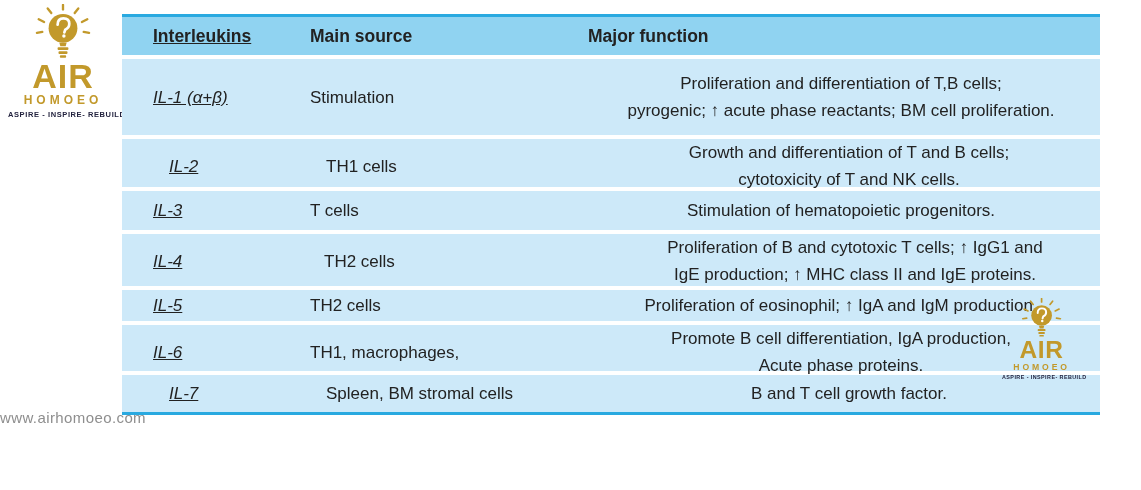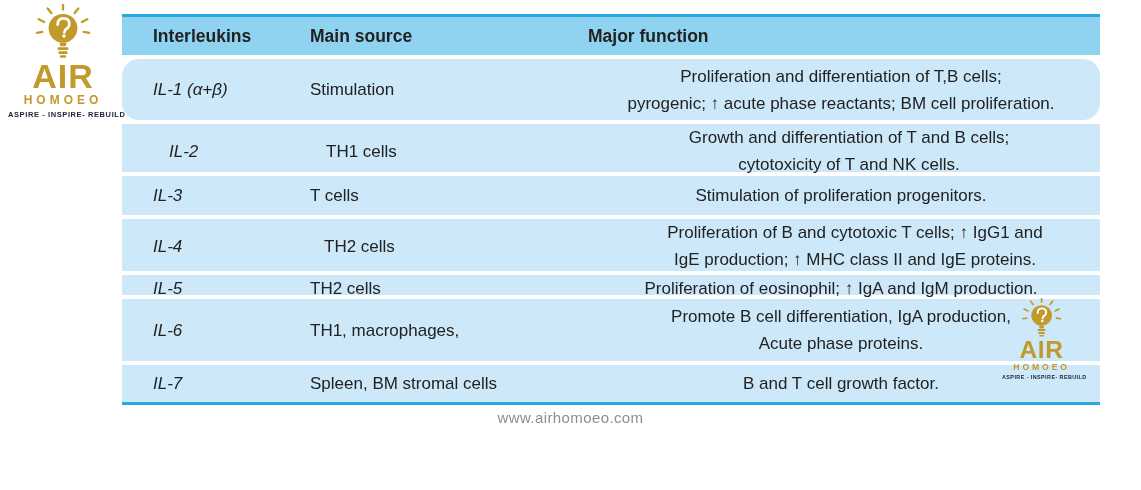--- a/index.html
+++ b/index.html
@@ -11,30 +11,30 @@
   .logo-watermark{left:1002px;top:298px;transform:scale(0.72);transform-origin:top left;z-index:5;}
   .logo .bulb{display:block;margin:0 auto;}
   .logo .brand-name{font-size:34px;font-weight:800;letter-spacing:1px;color:var(--brand_gold);line-height:32px;margin-top:2px;}
   .logo .brand-sub{font-size:12px;font-weight:700;letter-spacing:4px;color:var(--brand_gold);line-height:13px;margin-top:2px;}
   .logo .brand-tagline{font-size:7.5px;font-weight:700;letter-spacing:0.6px;color:var(--tagline_dark);line-height:9px;margin-top:3px;white-space:nowrap;}
 
   
   .tbl{position:absolute;left:122px;top:14px;width:978px;border-top:3px solid var(--table_border);border-bottom:3px solid var(--table_border);}
   .row{display:grid;grid-template-columns:188px 278px 1fr;align-items:center;background:var(--row_bg);margin-bottom:4px;}
   .row.hdr{background:var(--header_bg);height:38px;margin-bottom:4px;}
-  .row:last-child{margin-bottom:0;}
+  .row:last-child{margin-bottom:0;padding-left:16px;}
   .cell{font-size:17px;line-height:27px;color:var(--text_dark);}
-  .c-il{padding-left:31px;font-style:italic;}
+  .c-il{padding-left:31px;font-style:italic;text-decoration:underline;}
   .c-fn{white-space:pre-line;padding-right:6px;text-align:center;}
   .hdr .cell{font-weight:700;font-style:normal;font-size:17.5px;}
-  .r1{height:61px;border-radius:17px;} .r2{height:48px;padding-left:16px;} .r3{height:39px;} .r4{height:52px;gap:14px;}
-  .r5{height:20px;} .r6{height:62px;} .r7{height:37px;}
+  .r1{height:76px;} .r2{height:48px;padding-left:16px;} .r3{height:39px;} .r4{height:52px;gap:14px;}
+  .r5{height:31px;} .r6{height:46px;} .r7{height:37px;}
 
   
-  .footer-url{position:absolute;top:409px;left:0;width:100%;text-align:center;font-size:15px;color:var(--footer_gray);letter-spacing:0.4px;}
+  .footer-url{position:absolute;top:409px;left:0;width:100%;font-size:15px;color:var(--footer_gray);letter-spacing:0.4px;}
 </style>
 </head>
 <body>
 
 <div class="page">
 
   <div class="logo logo-main">
     <svg class="bulb" viewBox="0 0 64 60" width="58" height="54">
       <g stroke="#c2992b" stroke-width="2.6" stroke-linecap="round">
         <path d="M32 6 V1"></path>
@@ -75,21 +75,21 @@
     <div class="row r2">
       <div class="cell c-il">IL-2</div>
       <div class="cell c-src">TH1 cells</div>
       <div class="cell c-fn">Growth and differentiation of T and B cells;
 cytotoxicity of T and NK cells.</div>
     </div>
 
     <div class="row r3">
       <div class="cell c-il">IL-3</div>
       <div class="cell c-src">T cells</div>
-      <div class="cell c-fn">Stimulation of proliferation progenitors.</div>
+      <div class="cell c-fn">Stimulation of hematopoietic progenitors.</div>
     </div>
 
     <div class="row r4">
       <div class="cell c-il">IL-4</div>
       <div class="cell c-src">TH2 cells</div>
       <div class="cell c-fn">Proliferation of B and cytotoxic T cells; ↑ IgG1 and
 IgE production; ↑ MHC class II and IgE proteins.</div>
     </div>
 
     <div class="row r5">

